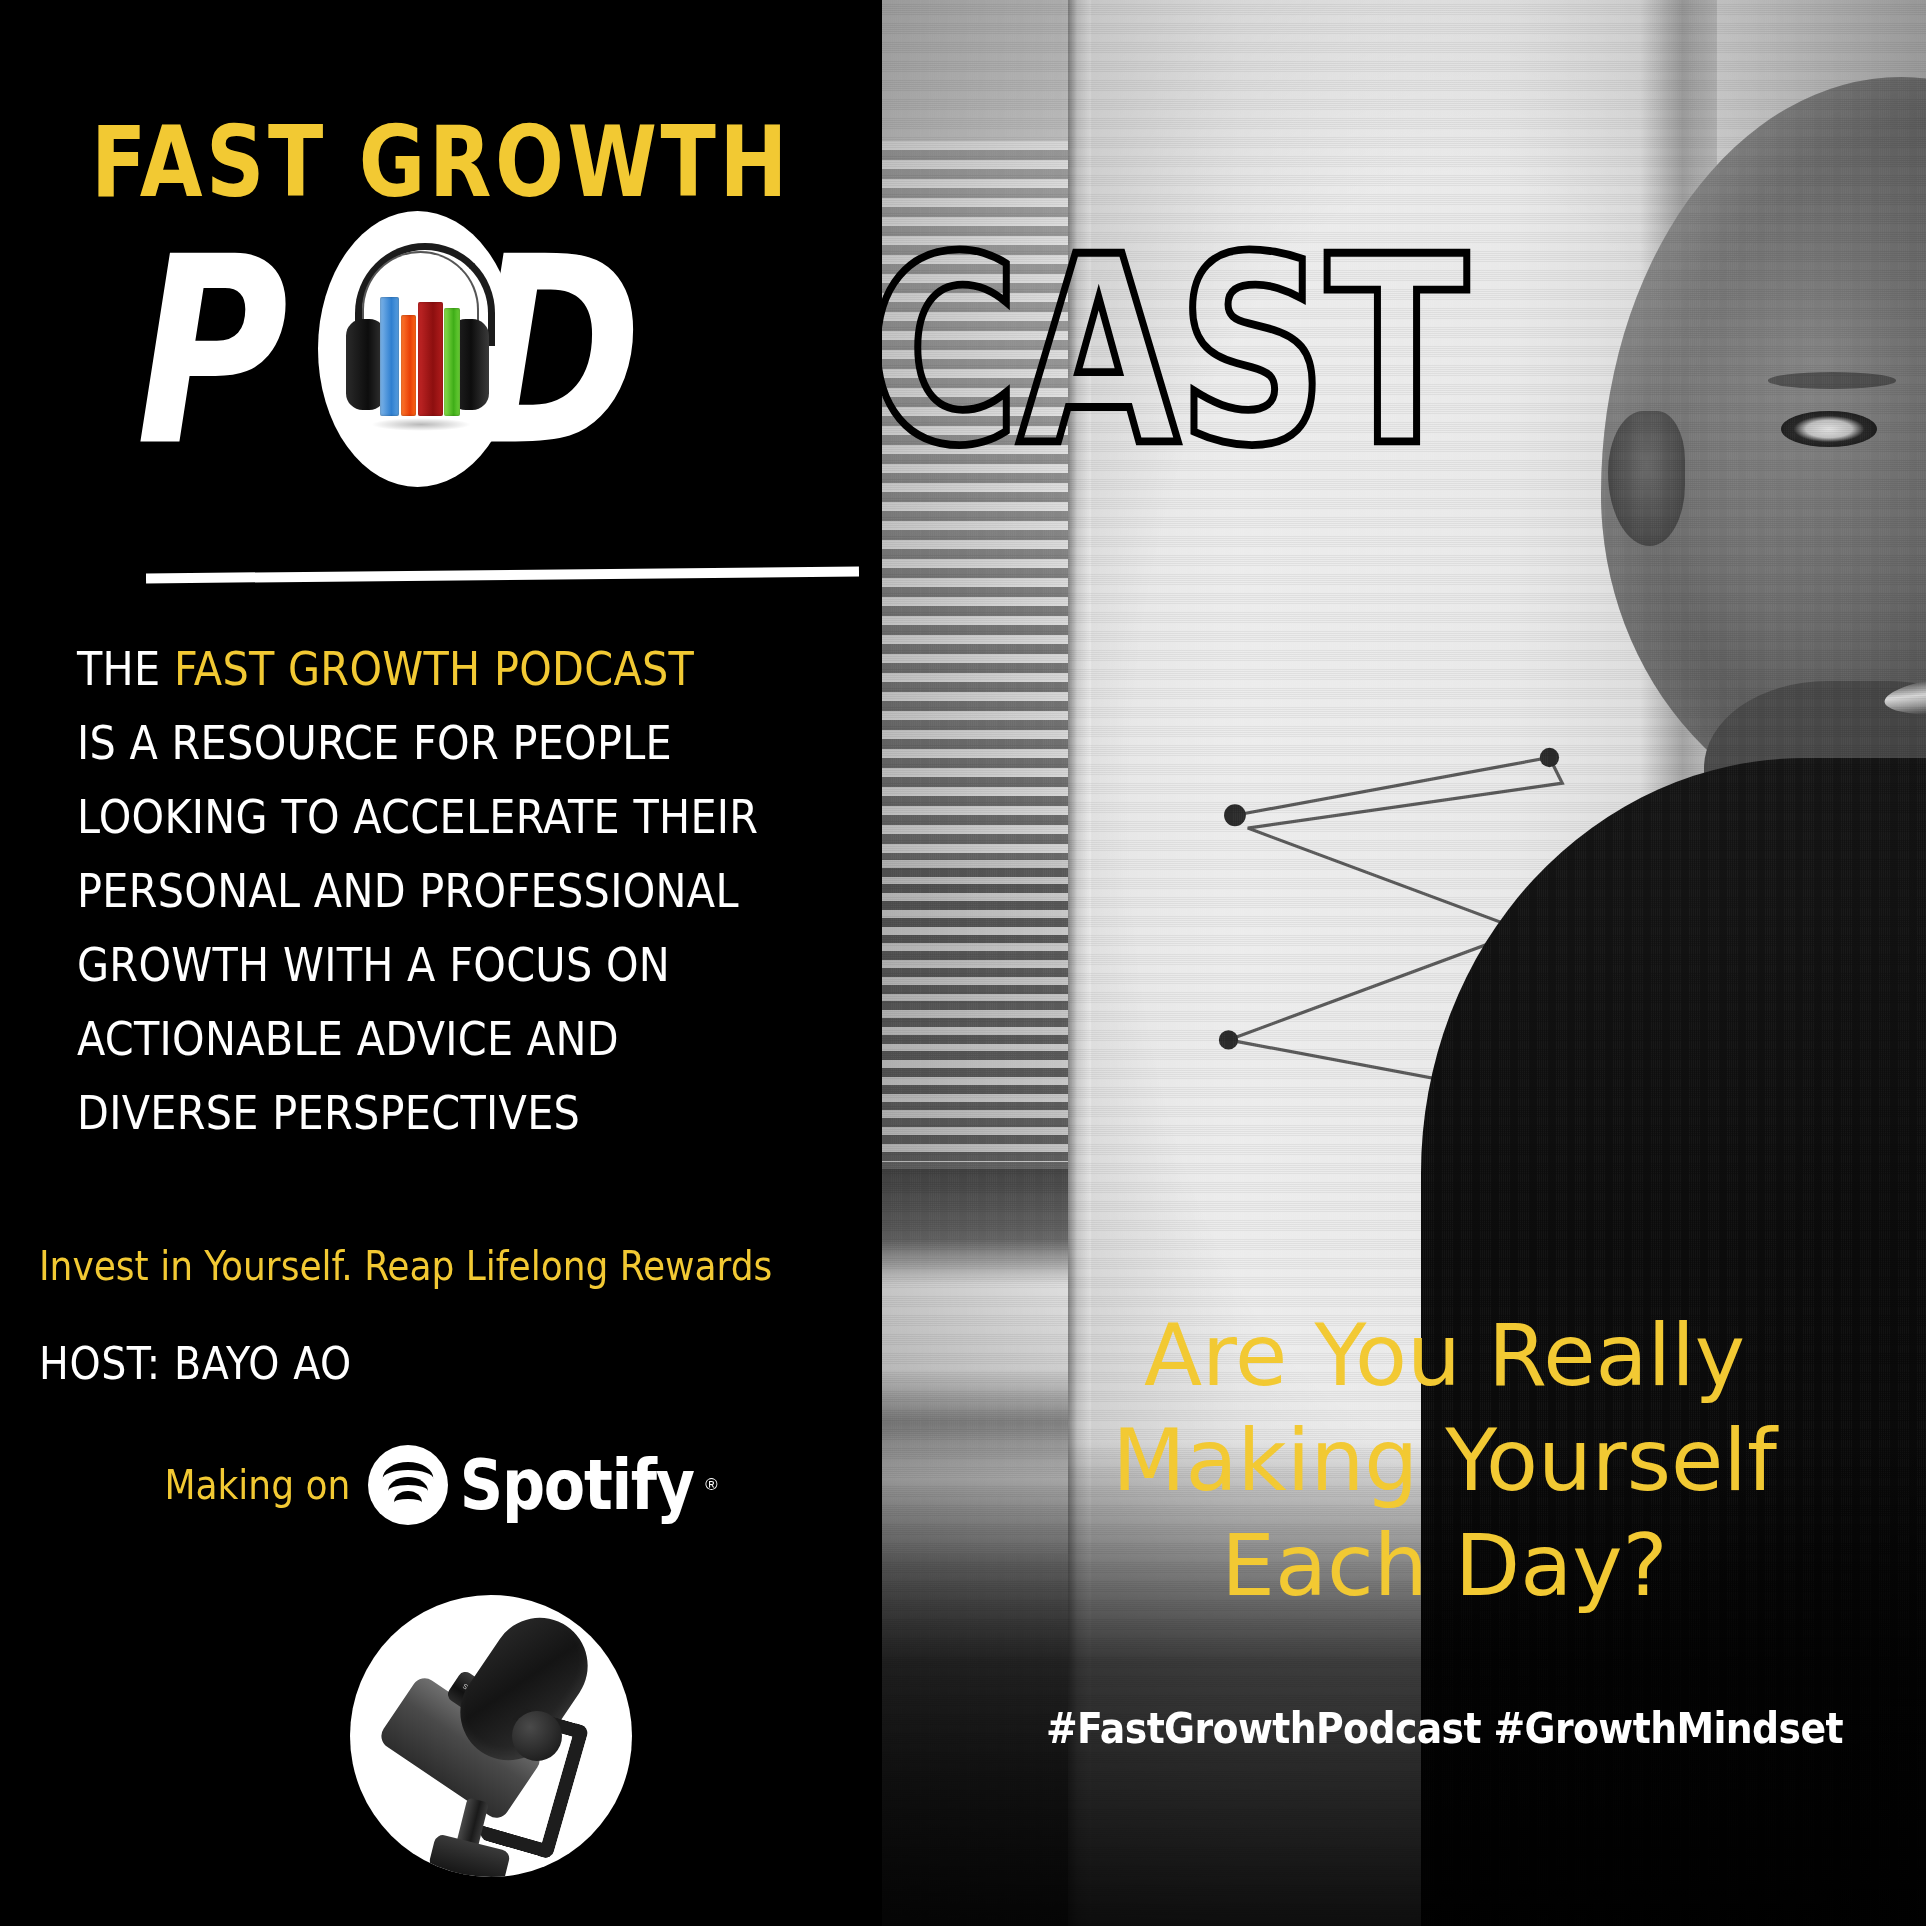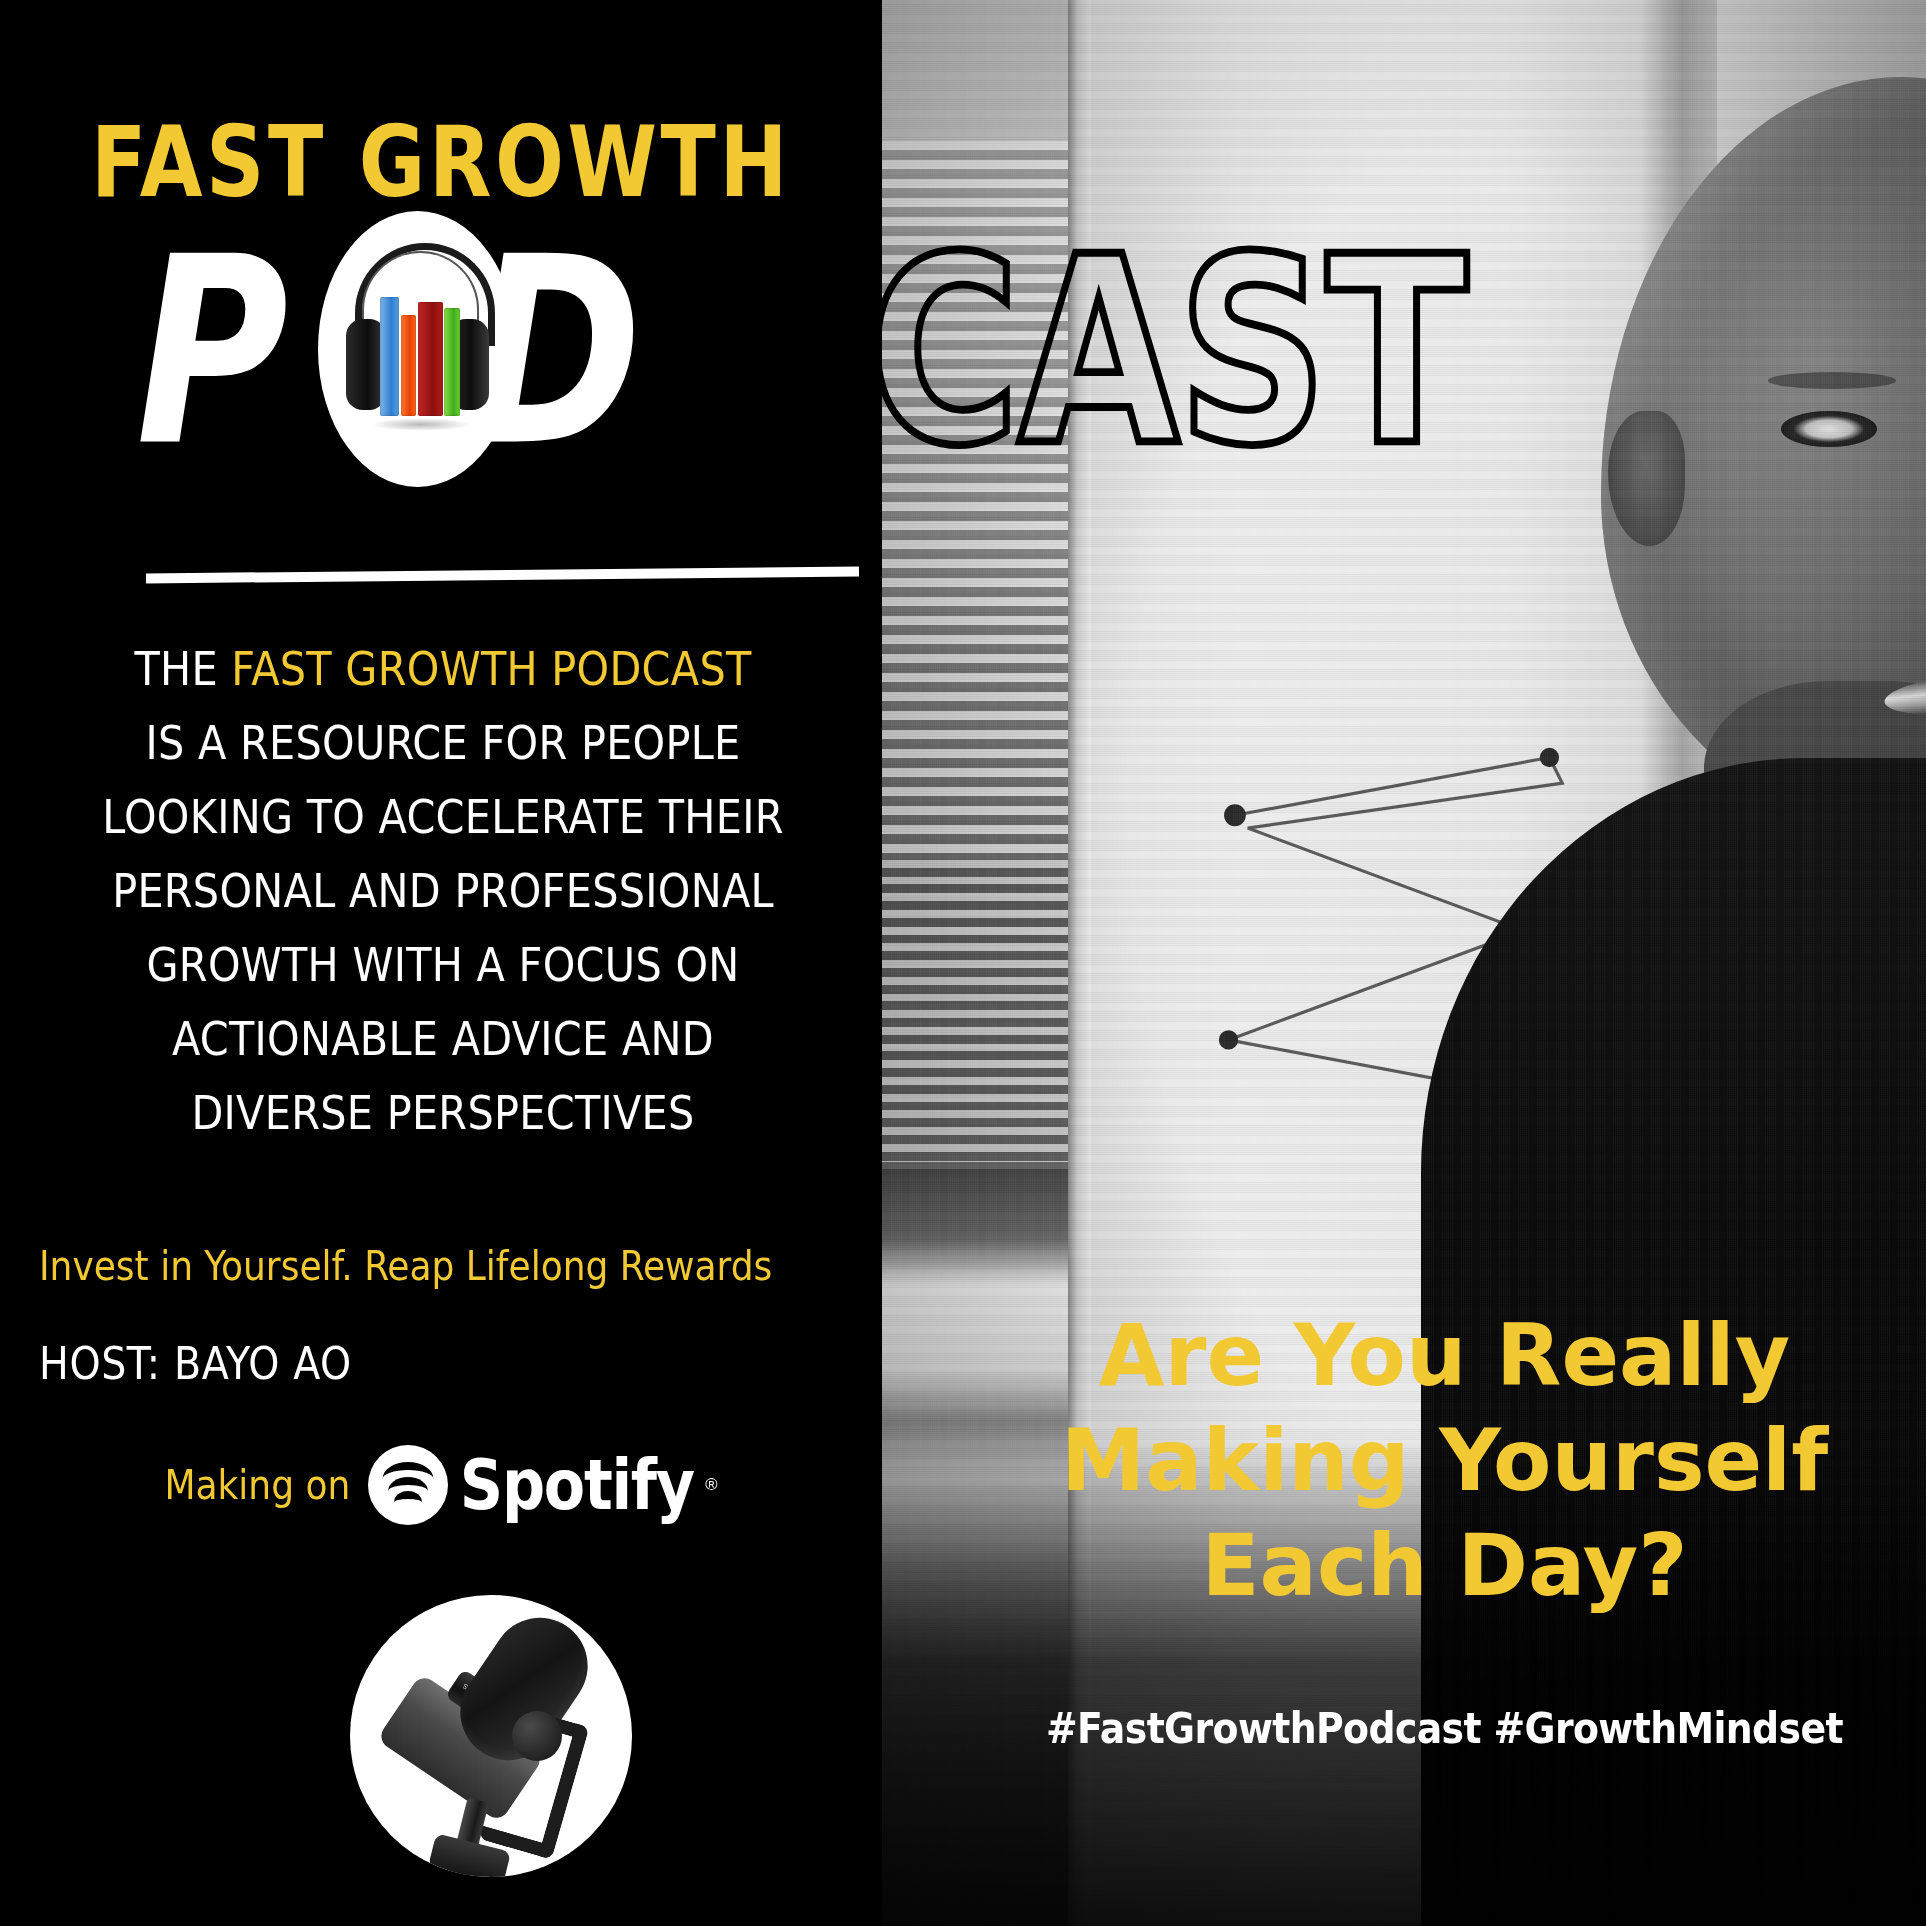--- a/index.html
+++ b/index.html
@@ -98,21 +98,21 @@
   
   .cast-word{position:absolute;left:867px;top:223px;font-size:231px;line-height:231px;font-weight:700;letter-spacing:-1.3px;
       color:transparent;-webkit-text-stroke:7px #000;
       font-family:"Liberation Sans Narrow","DejaVu Sans Condensed","Liberation Sans",sans-serif;
       transform:scaleY(1.12);transform-origin:top left;}
 
   
   .rule{position:absolute;left:146px;top:570px;width:713px;height:10.3px;background:#fff;transform:rotate(-0.55deg);}
 
   
-  .desc{position:absolute;left:77px;top:632px;width:732px;text-align:center;color:#fff;
+  .desc{position:absolute;left:77px;top:632px;width:732px;color:#fff;
       font-size:46px;line-height:74px;font-weight:400;letter-spacing:0.3px;
       font-family:"Liberation Sans Narrow","DejaVu Sans Condensed","Liberation Sans",sans-serif;}
   .desc .hl{color:#F2C933;}
   .desc .ln{display:block;}
 
   
   .tagline{position:absolute;left:39px;top:1246px;width:809px;text-align:left;color:#F2C933;
       font-size:40px;line-height:1;font-weight:400;
       font-family:"Liberation Sans Narrow","DejaVu Sans Condensed","Liberation Sans",sans-serif;}
 
@@ -150,21 +150,21 @@
       border:14px solid #1d1d1d;border-left:none;transform:rotate(16deg);}
   .mic-knob{position:absolute;left:162px;top:116px;width:50px;height:50px;border-radius:50%;
       background:radial-gradient(circle at 36% 32%,#4a4a4a,#111);}
   .mic-stem{position:absolute;left:108px;top:204px;width:22px;height:77px;border-radius:5.1px;
       background:linear-gradient(90deg,#4a4a4a,#1a1a1a 60%,#3a3a3a);transform:rotate(14deg);}
   .mic-base{position:absolute;left:81px;top:247px;width:77px;height:35px;border-radius:9px;
       background:linear-gradient(180deg,#3a3a3a,#151515);transform:rotate(14deg);}
 
   
   .ep-title{position:absolute;left:982px;top:1303px;width:925px;text-align:center;color:#F2C933;
-      font-size:85px;line-height:105px;font-weight:700;
+      font-size:85px;line-height:105px;font-weight:400;
       font-family:"DejaVu Sans","Liberation Sans",sans-serif;}
   .ep-title .ln{display:block;}
   .hashtags{position:absolute;left:982px;top:1708px;width:925px;text-align:center;color:#fff;
       font-size:42px;line-height:1;font-weight:700;letter-spacing:-0.6px;
       font-family:"Liberation Sans Narrow","DejaVu Sans Condensed","Liberation Sans",sans-serif;}
 </style>
 </head>
 <body>
 
 <div id="cover">

